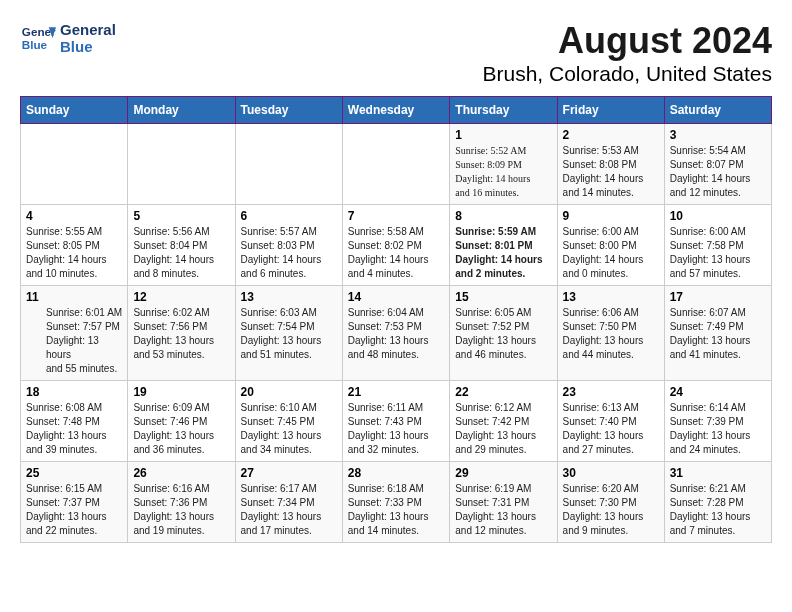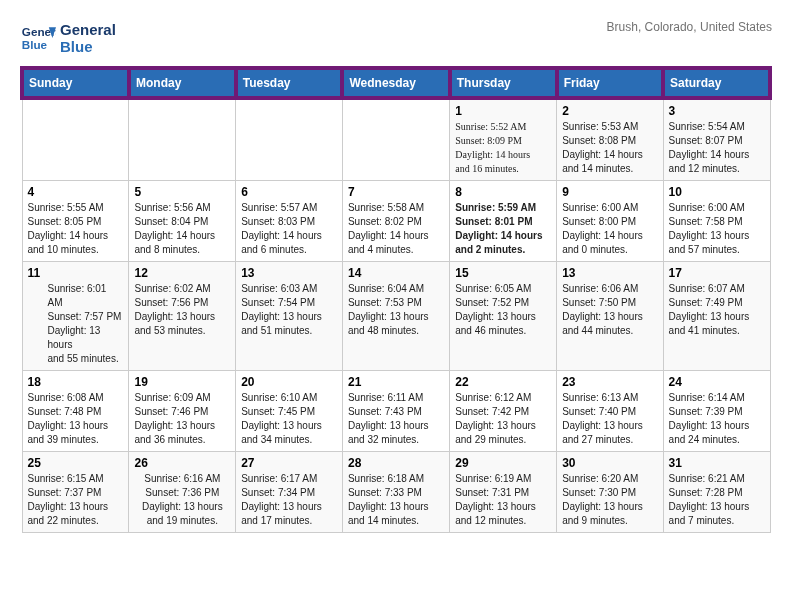--- a/index.html
+++ b/index.html
@@ -27,36 +27,36 @@
     }
     .title-block {
       text-align: right;
     }
     .main-title {
       font-size: 36px;
       font-weight: bold;
       color: #1a1a1a;
     }
     .subtitle {
-      font-size: 12px;
-      color: #737373;
+      font-size: 21px;
+      color: #000000;
     }
     table {
       width: 100%;
       border-collapse: collapse;
       font-size: 11px;
     }
     thead tr th {
       background-color: #2a6db5;
       color: #fff;
       text-align: left;
       padding: 6px 5px;
       font-size: 12px;
       font-weight: bold;
-      border: 4px solid #701a75;
+      border: 1px solid #701a75;
     }
     tbody tr td {
       border: 1px solid #ccc;
       vertical-align: top;
       padding: 4px 5px;
       height: 80px;
       width: 108px;
       background: #fff;
     }
     tbody tr:nth-child(odd) td {
@@ -86,20 +86,21 @@
       <text x="2" y="18" font-size="13" font-weight="bold" fill="#1a3a6b" font-family="Arial">General</text>
       <text x="2" y="32" font-size="13" font-weight="bold" fill="#2a6db5" font-family="Arial">Blue</text>
       <polygon points="32,8 40,8 36,20" fill="#2a6db5"></polygon>
     </svg>
     <div>
       <div style="font-size:15px;font-weight:bold;color:#1a3a6b;">General</div>
       <div style="font-size:15px;font-weight:bold;color:#2a6db5;">Blue</div>
     </div>
   </div>
   <div class="title-block">
+    <div class="main-title">August 2024</div>
     <div class="subtitle">Brush, Colorado, United States</div>
   </div>
 </div>
 
 <table>
   <thead>
     <tr>
     <th>Sunday</th>
         <th>Monday</th>
         <th>Tuesday</th>
@@ -293,21 +294,21 @@
       <tr>
         <td>
           <span class="day-num">25</span>
           <div class="day-info" style="white-space: pre-line;">Sunrise: 6:15 AM
 Sunset: 7:37 PM
 Daylight: 13 hours
 and 22 minutes.</div>
         </td>
         <td>
           <span class="day-num">26</span>
-          <div class="day-info" style="white-space: pre-line; text-align: center;">Sunrise: 6:16 AM
+          <div class="day-info" style="white-space: pre-line;">Sunrise: 6:16 AM
 Sunset: 7:36 PM
 Daylight: 13 hours
 and 19 minutes.</div>
         </td>
         <td>
           <span class="day-num">27</span>
           <div class="day-info" style="white-space: pre-line;">Sunrise: 6:17 AM
 Sunset: 7:34 PM
 Daylight: 13 hours
 and 17 minutes.</div>

